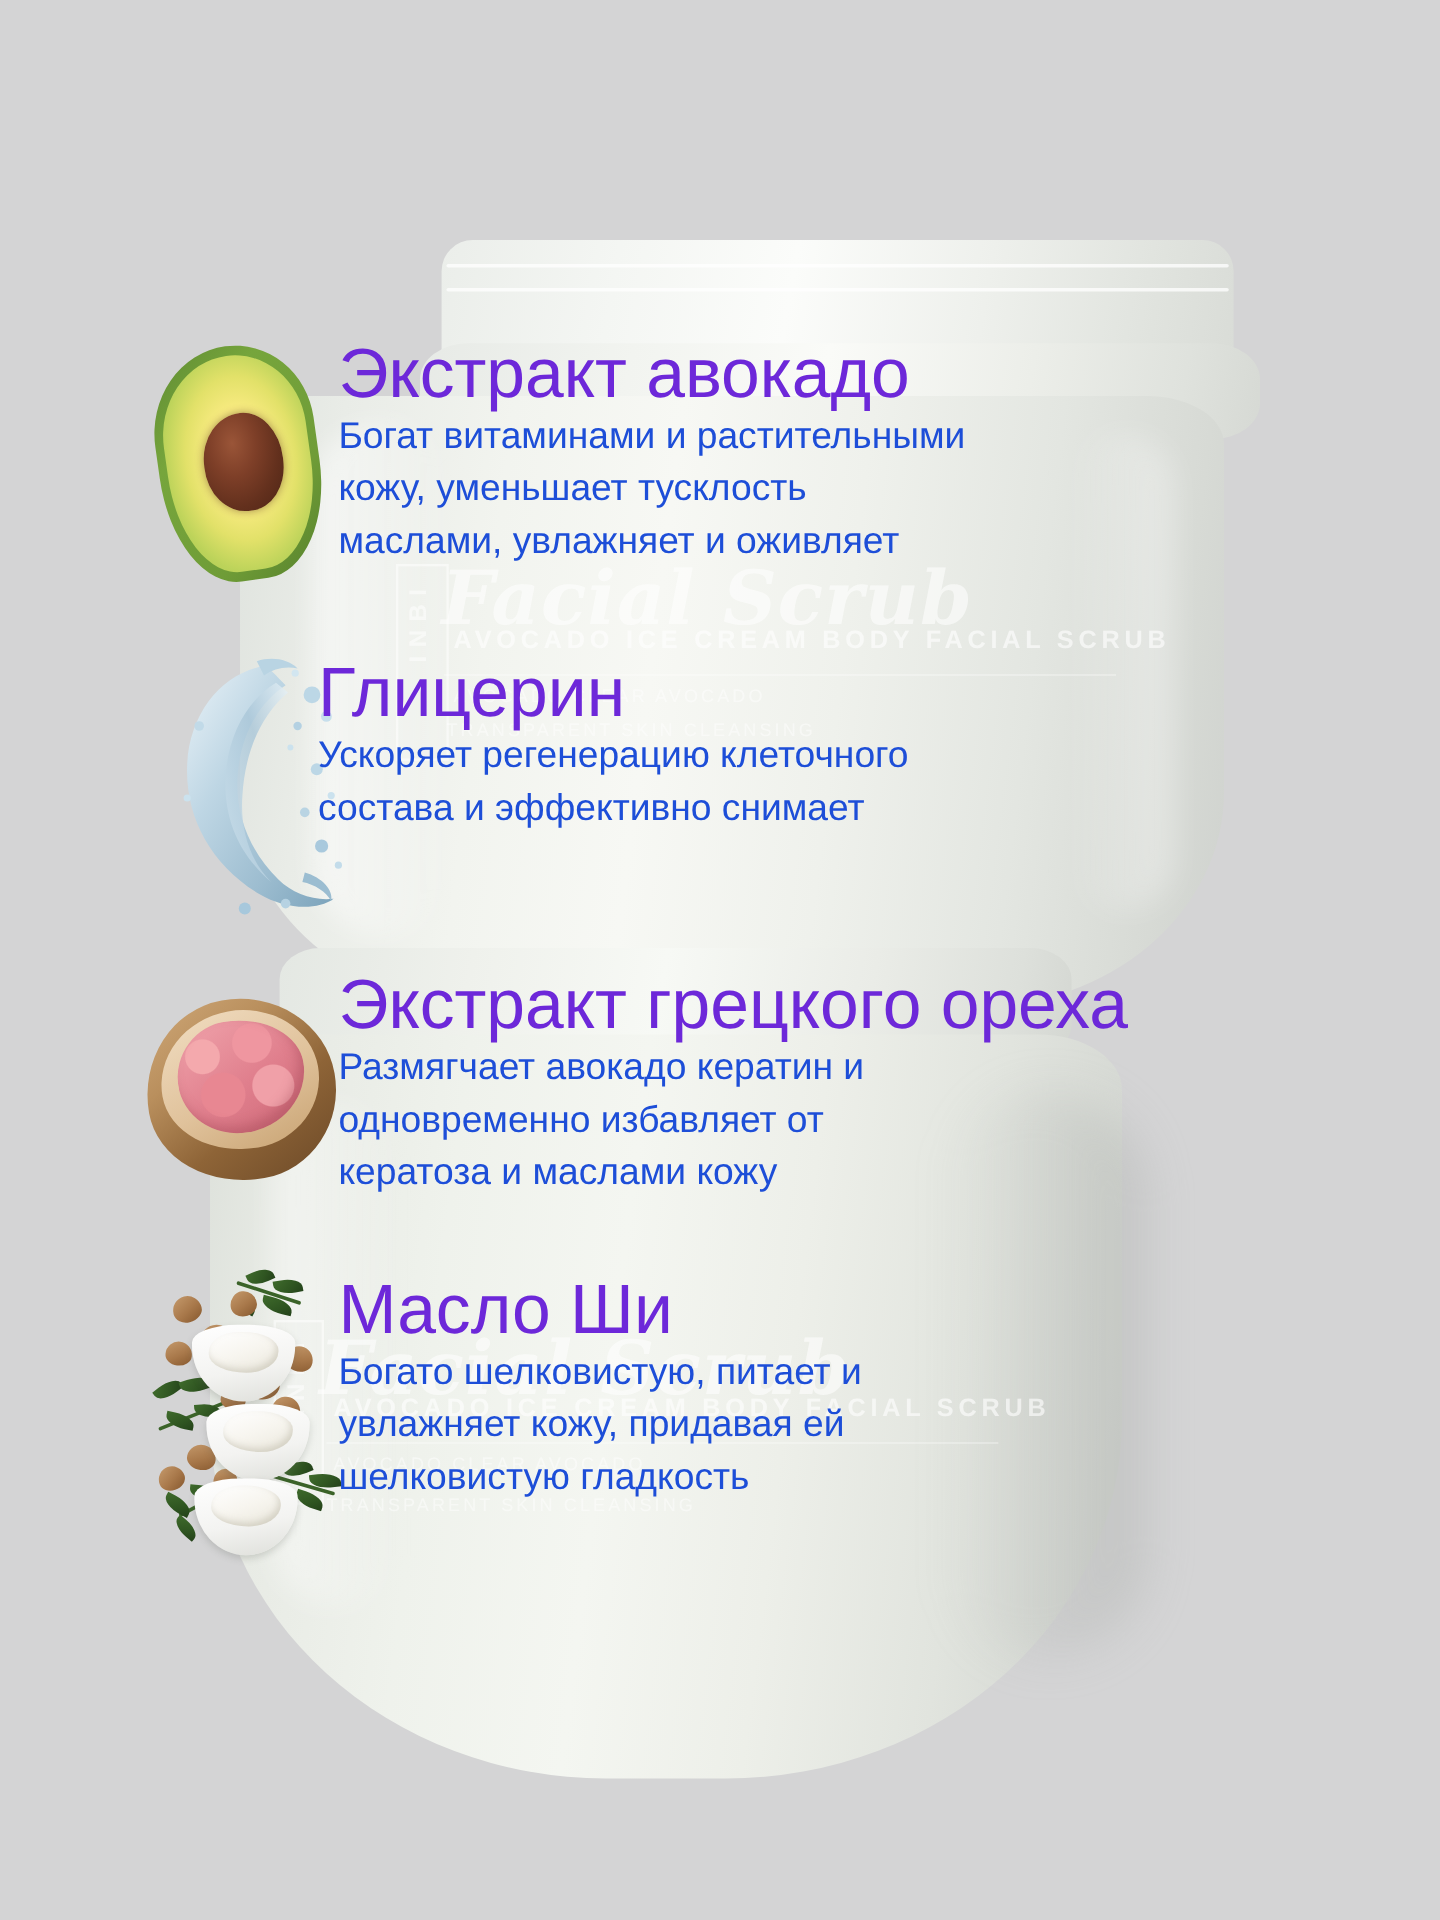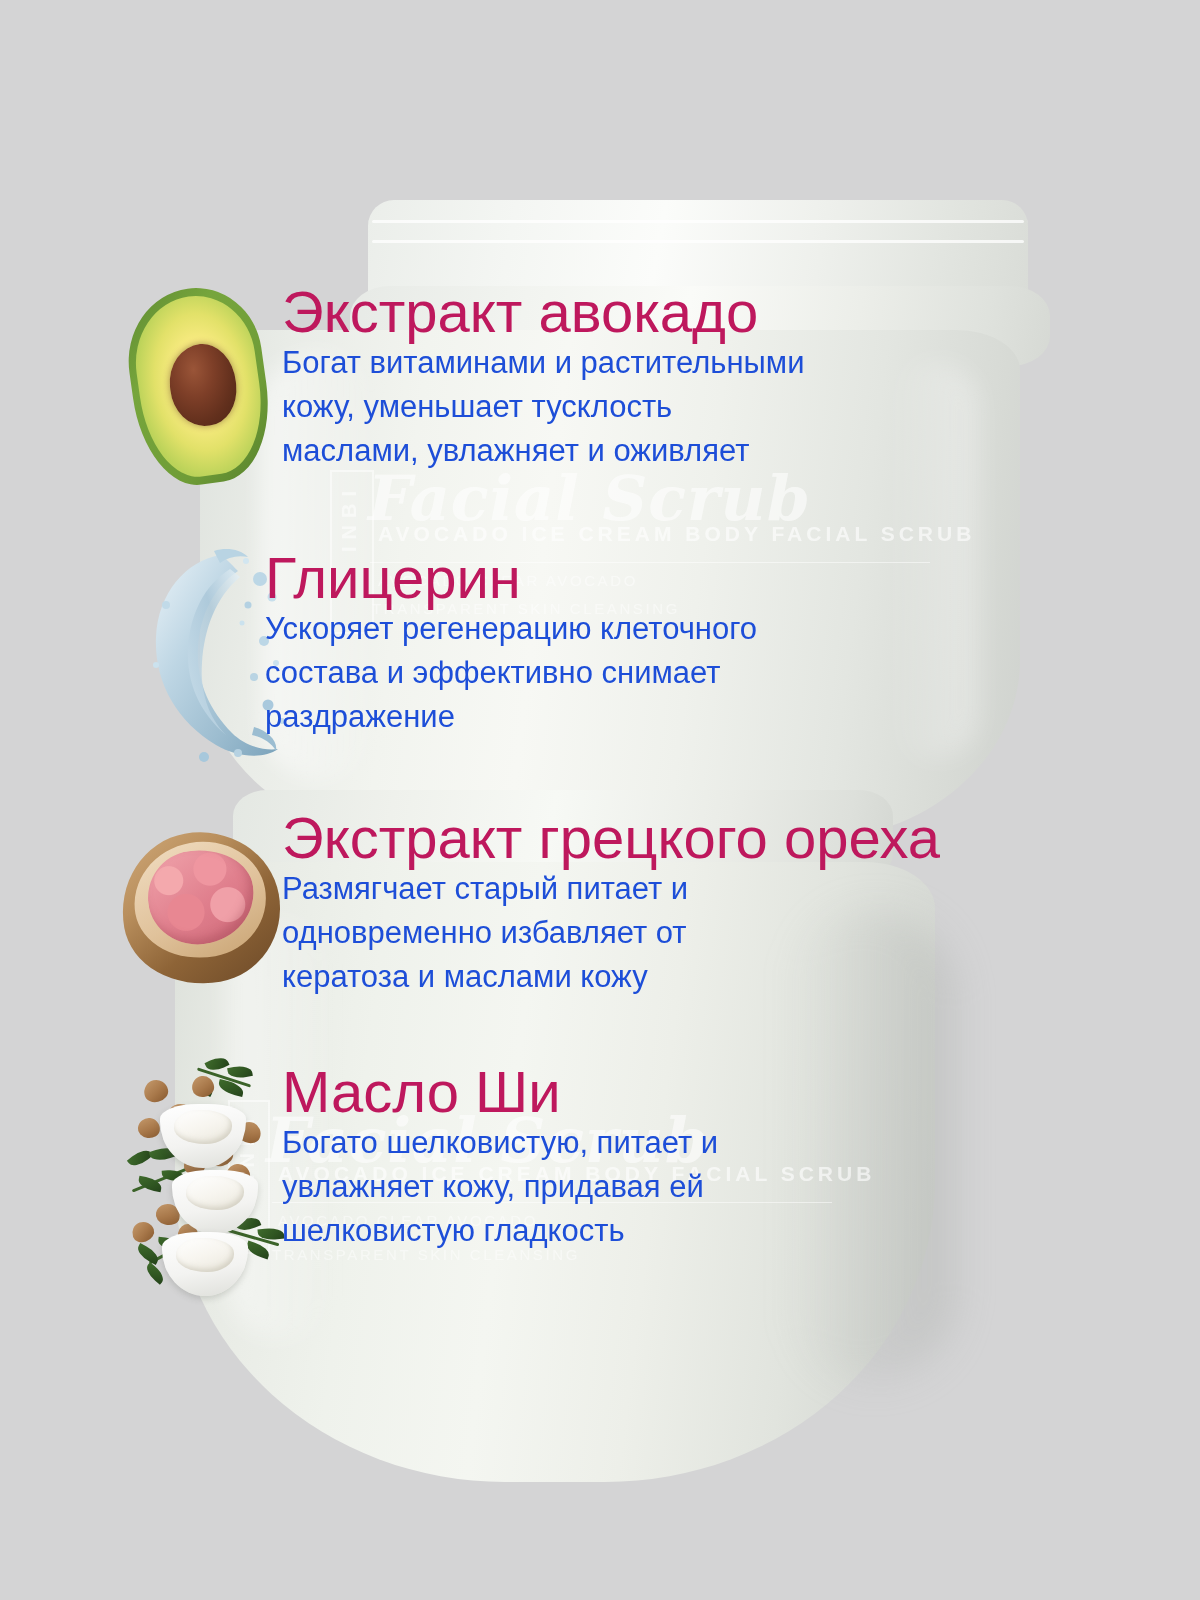--- a/index.html
+++ b/index.html
@@ -305,21 +305,21 @@
     border-radius: 2px;
   }
 
   
   .block { position: absolute; }
   .h {
     margin: 0;
     font-weight: 400;
     font-size: 58px;
     line-height: 1.02;
-    color: #be185d;
+    color: #6d28d9;
     white-space: nowrap;
   }
   .p {
     margin: 0;
     font-weight: 400;
     font-size: 31px;
     line-height: 1.42;
     color: #1d4ed8;
   }
   .p span { display: block; white-space: nowrap; }
@@ -425,34 +425,33 @@
       <circle cx="14" cy="120" r="3" fill="#cbe2ee"></circle>
       <circle cx="104" cy="16" r="3" fill="#d2e6f0"></circle>
     </svg>
   </div>
 
   <div class="block" style="left:265px; top:548px;">
     <h2 class="h">Глицерин</h2>
     <p class="p">
       <span>Ускоряет регенерацию клеточного</span>
       <span>состава и эффективно снимает</span>
-      <span>раздражение</span>
     </p>
   </div>
 
   <div class="icon-wrap walnut" style="left:122px; top:832px;">
     <div class="shell"></div>
     <div class="inner"></div>
     <div class="kernel"></div>
   </div>
 
   <div class="block" style="left:282px; top:808px;">
     <h2 class="h">Экстракт грецкого ореха</h2>
     <p class="p">
-      <span>Размягчает старый питает и</span>
+      <span>Размягчает авокадо кератин и</span>
       <span>одновременно избавляет от</span>
       <span>кератоза и маслами кожу</span>
     </p>
   </div>
 
   <div class="icon-wrap shea" style="left:122px; top:1052px;">
 
     <div class="stem" style="left:74px; top:24px; width:56px; height:3px; transform:rotate(18deg);"></div>
     <div class="leaf" style="left:84px;  top:6px;  width:22px; height:12px; transform:rotate(-25deg);"></div>
     <div class="leaf" style="left:106px; top:14px; width:24px; height:12px; transform:rotate(-10deg);"></div>

